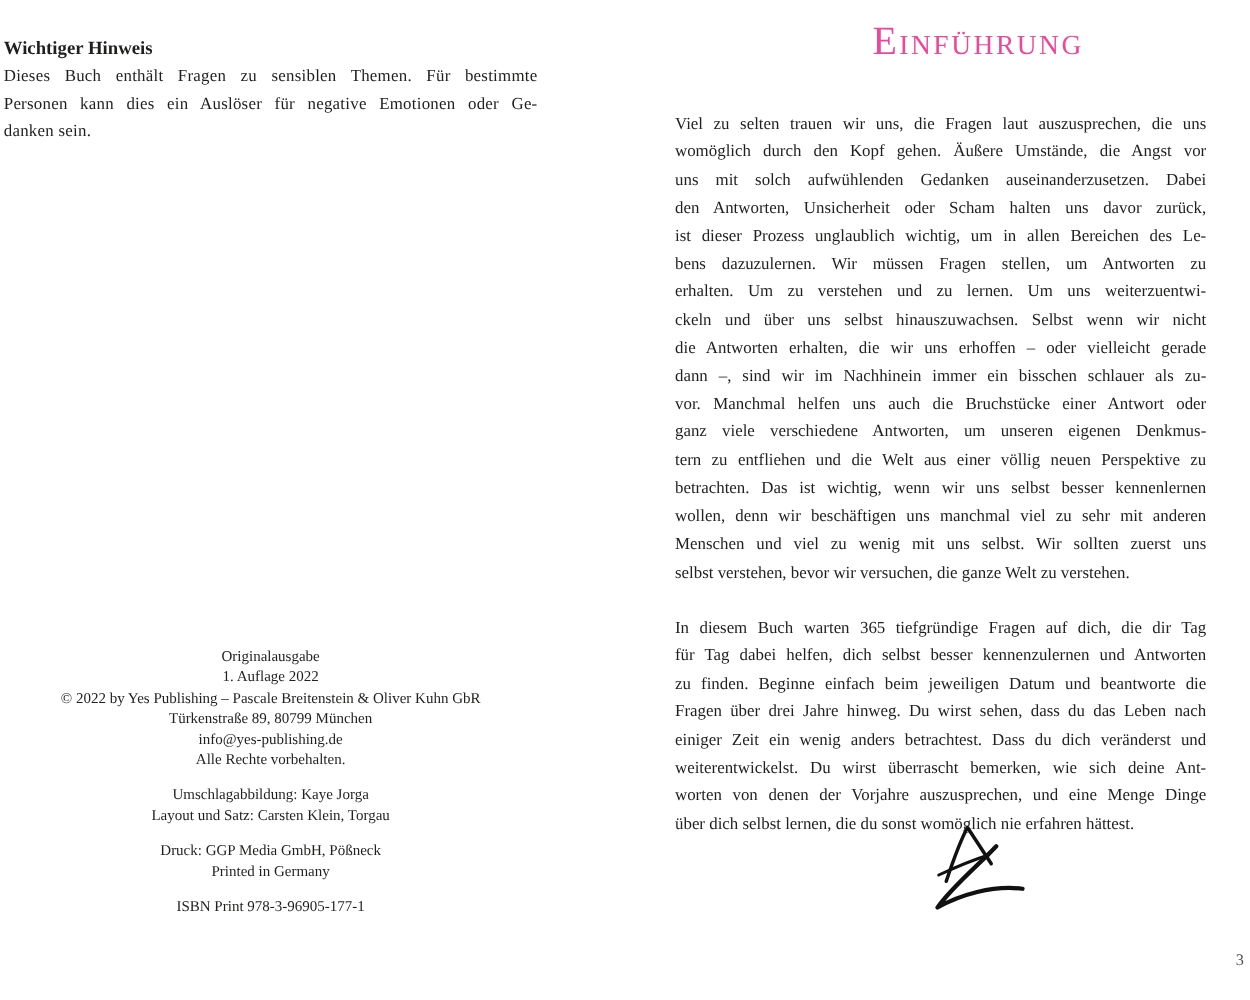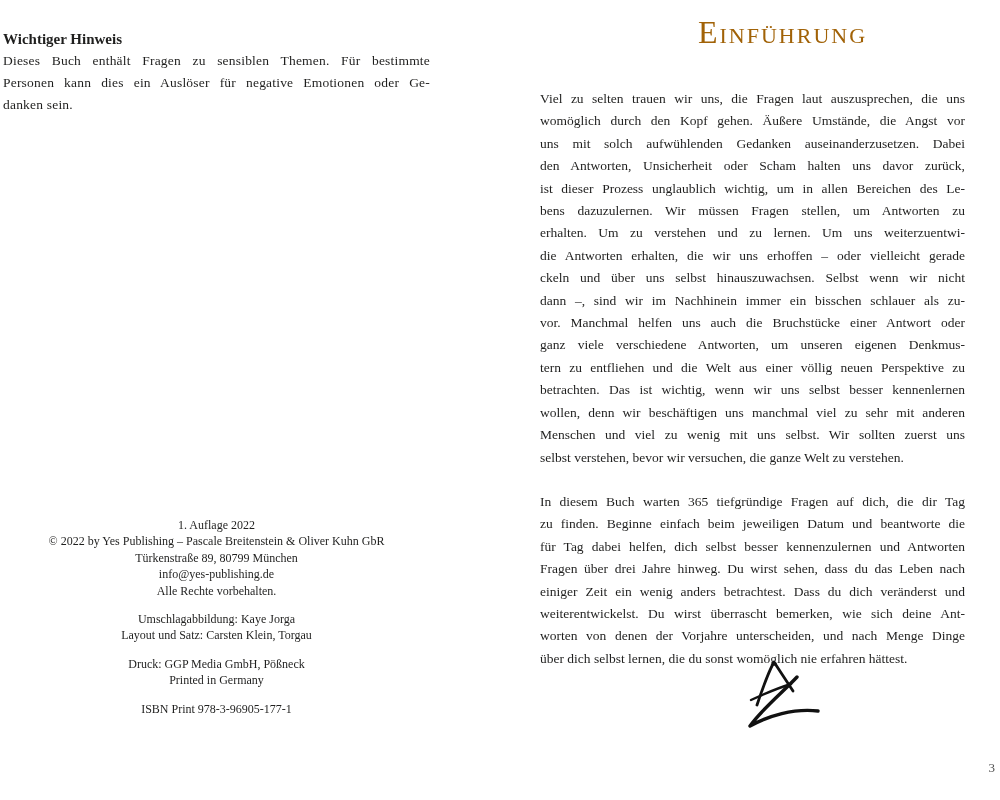--- a/index.html
+++ b/index.html
@@ -51,21 +51,21 @@
   
   .chapter-heading {
     position: absolute;
     left: 570px; top: 14px;
     width: 425px;
     text-align: center;
     font-variant: small-caps;
     font-size: 32px;
     line-height: 36px;
     letter-spacing: 2px;
-    color: #a16207;
+    color: #ec4899;
     font-weight: normal;
   }
   .body-text {
     position: absolute;
     left: 540px; top: 70px;
     width: 425px;
     margin-top: 18px;
   }
   .para { margin-bottom: 22px; }
   .para.last { margin-bottom: 0; }
@@ -107,20 +107,21 @@
       <div class="notice-title">Wichtiger Hinweis</div>
       <div class="notice-lines">
           <div class="line">Dieses Buch enthält Fragen zu sensiblen Themen. Für bestimmte</div>
           <div class="line">Personen kann dies ein Auslöser für negative Emotionen oder Ge-</div>
           <div class="line last">danken sein.</div>
         </div>
     </div>
 
     <div class="imprint">
         <div class="imprint-group">
+          <div class="imprint-line">Originalausgabe</div>
           <div class="imprint-line">1. Auflage 2022</div>
           <div class="imprint-line">© 2022 by Yes Publishing – Pascale Breitenstein &amp; Oliver Kuhn GbR</div>
           <div class="imprint-line">Türkenstraße 89, 80799 München</div>
           <div class="imprint-line">info@yes-publishing.de</div>
           <div class="imprint-line last">Alle Rechte vorbehalten.</div>
         </div>
         <div class="imprint-group">
           <div class="imprint-line">Umschlagabbildung: Kaye Jorga</div>
           <div class="imprint-line last">Layout und Satz: Carsten Klein, Torgau</div>
         </div>
@@ -141,39 +142,39 @@
 
     <div class="body-text">
         <div class="para">
           <div class="line">Viel zu selten trauen wir uns, die Fragen laut auszusprechen, die uns</div>
           <div class="line">womöglich durch den Kopf gehen. Äußere Umstände, die Angst vor</div>
           <div class="line">uns mit solch aufwühlenden Gedanken auseinanderzusetzen. Dabei</div>
           <div class="line">den Antworten, Unsicherheit oder Scham halten uns davor zurück,</div>
           <div class="line">ist dieser Prozess unglaublich wichtig, um in allen Bereichen des Le-</div>
           <div class="line">bens dazuzulernen. Wir müssen Fragen stellen, um Antworten zu</div>
           <div class="line">erhalten. Um zu verstehen und zu lernen. Um uns weiterzuentwi-</div>
+          <div class="line">ckeln und über uns selbst hinauszuwachsen. Selbst wenn wir nicht</div>
           <div class="line">die Antworten erhalten, die wir uns erhoffen – oder vielleicht gerade</div>
-          <div class="line">ckeln und über uns selbst hinauszuwachsen. Selbst wenn wir nicht</div>
           <div class="line">dann –, sind wir im Nachhinein immer ein bisschen schlauer als zu-</div>
           <div class="line">vor. Manchmal helfen uns auch die Bruchstücke einer Antwort oder</div>
           <div class="line">ganz viele verschiedene Antworten, um unseren eigenen Denkmus-</div>
           <div class="line">tern zu entfliehen und die Welt aus einer völlig neuen Perspektive zu</div>
           <div class="line">betrachten. Das ist wichtig, wenn wir uns selbst besser kennenlernen</div>
           <div class="line">wollen, denn wir beschäftigen uns manchmal viel zu sehr mit anderen</div>
           <div class="line">Menschen und viel zu wenig mit uns selbst. Wir sollten zuerst uns</div>
           <div class="line last">selbst verstehen, bevor wir versuchen, die ganze Welt zu verstehen.</div>
         </div>
         <div class="para last">
           <div class="line">In diesem Buch warten 365 tiefgründige Fragen auf dich, die dir Tag</div>
+          <div class="line">für Tag dabei helfen, dich selbst besser kennenzulernen und Antworten</div>
           <div class="line">zu finden. Beginne einfach beim jeweiligen Datum und beantworte die</div>
-          <div class="line">für Tag dabei helfen, dich selbst besser kennenzulernen und Antworten</div>
           <div class="line">Fragen über drei Jahre hinweg. Du wirst sehen, dass du das Leben nach</div>
           <div class="line">einiger Zeit ein wenig anders betrachtest. Dass du dich veränderst und</div>
           <div class="line">weiterentwickelst. Du wirst überrascht bemerken, wie sich deine Ant-</div>
-          <div class="line">worten von denen der Vorjahre unterscheiden, und nach Menge Dinge</div>
+          <div class="line">worten von denen der Vorjahre auszusprechen, und eine Menge Dinge</div>
           <div class="line last">über dich selbst lernen, die du sonst womöglich nie erfahren hättest.</div>
         </div>
       </div>
 
     <svg class="signature" viewBox="742 653 90 85" aria-hidden="true">
       <g fill="none" stroke="#111111" stroke-linecap="round" stroke-linejoin="round">
         <path d="M757,705 C762,690 768,673 774,662 L793,691" stroke-width="2.8"></path>
         <path d="M751,700 C764,694 778,688 791,684" stroke-width="2.4"></path>
         <path d="M797,677 C784,691 762,709 750,726 C768,716 794,708 818,711" stroke-width="3.4"></path>
       </g>

